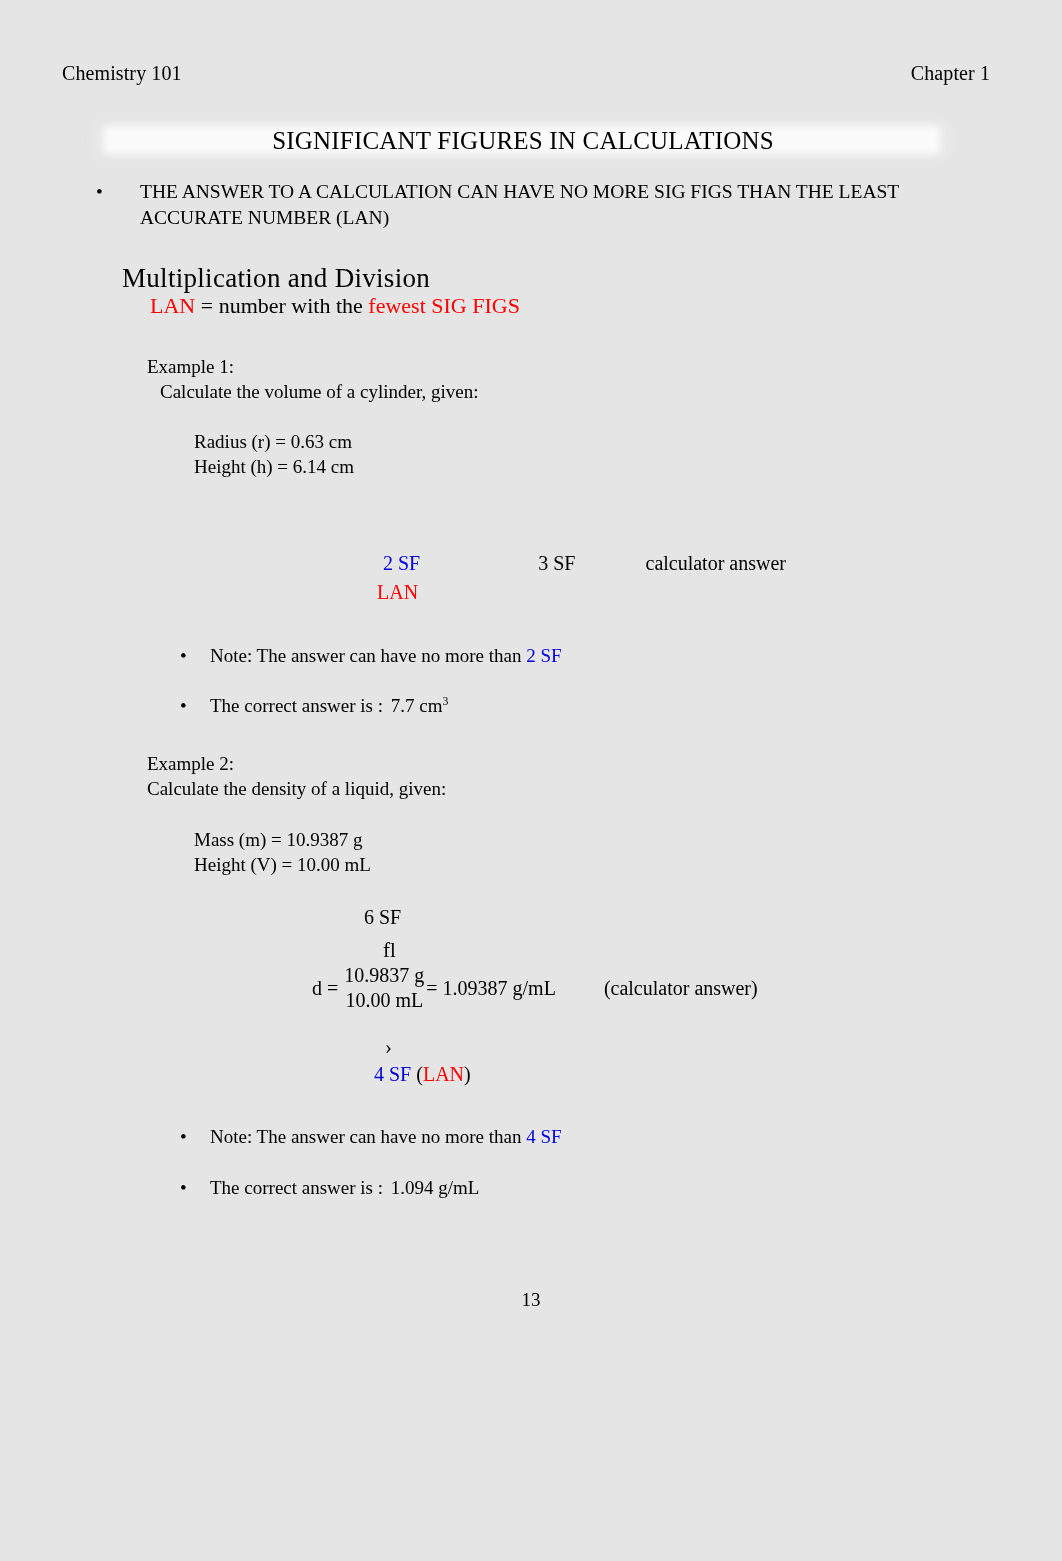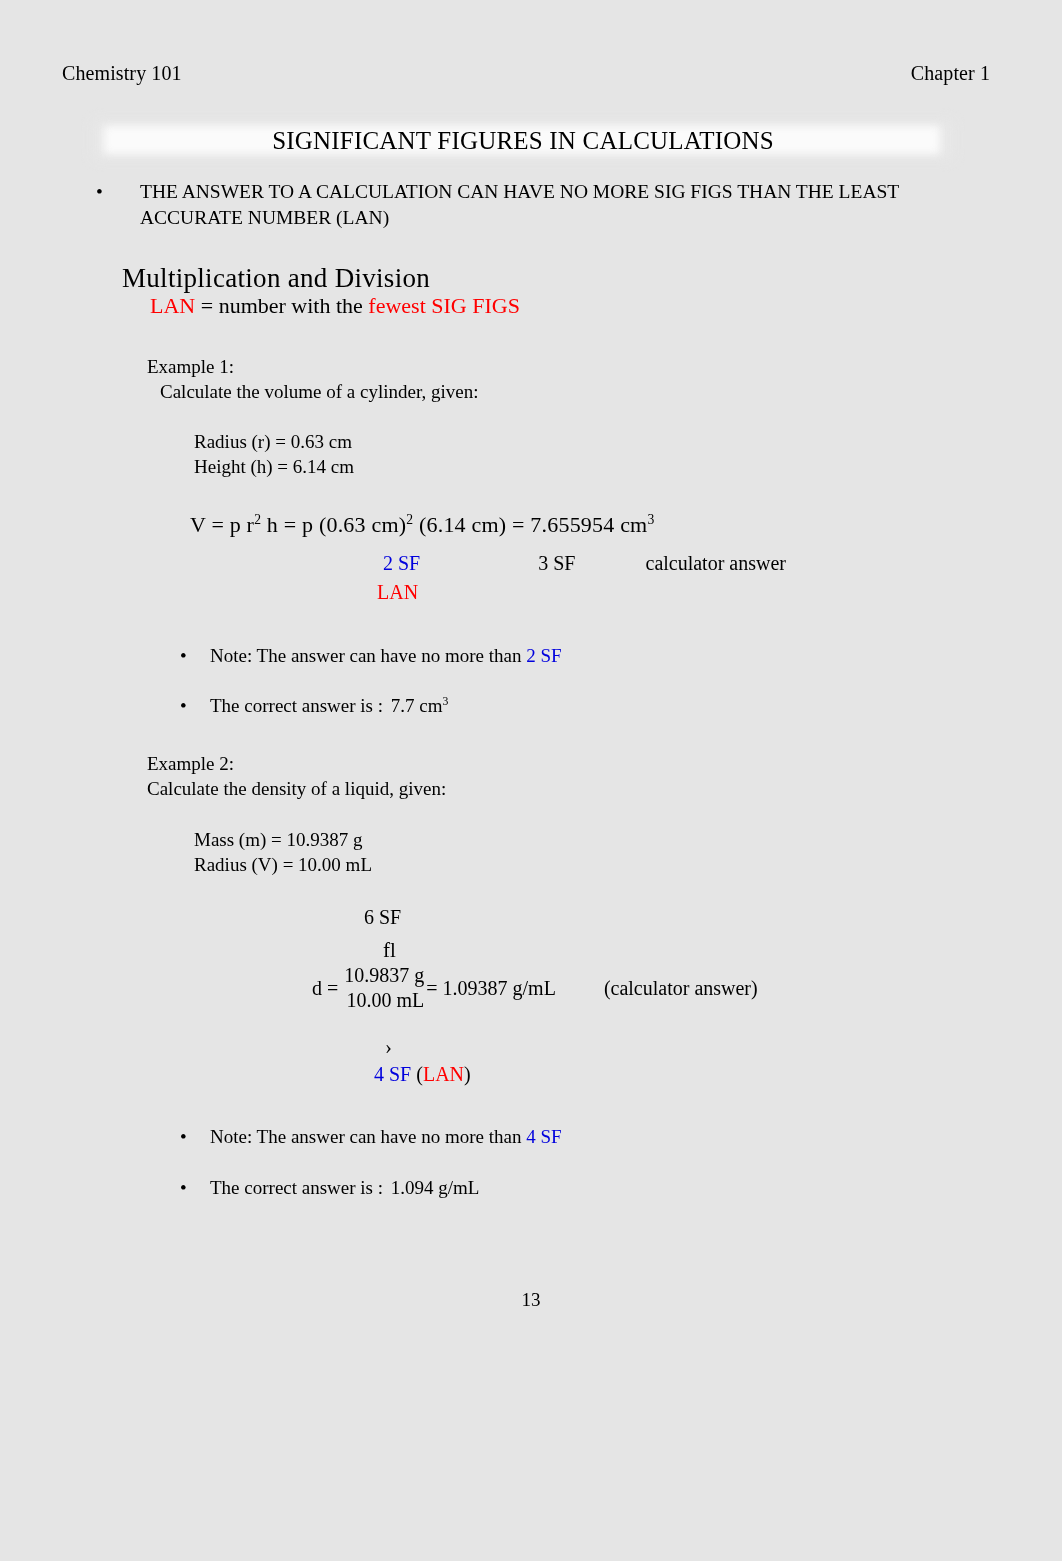--- a/index.html
+++ b/index.html
@@ -241,21 +241,21 @@
     left: 312px;
     font-size: 20px;
     white-space: nowrap;
     display: flex;
     align-items: center;
   }
   .dens .lhs { margin-right: 6px; }
   .frac {
     display: inline-flex;
     flex-direction: column;
-    align-items: flex-end;
+    align-items: center;
     line-height: 25px;
     position: relative;
   }
   .frac .shade {
     position: absolute;
     left: 2px;
     top: 22px;
     width: 118px;
     height: 16px;
     background: #ebebeb;
@@ -322,23 +322,20 @@
 
   <div class="ex-label" style="top:356px;left:147px;text-align:right;">
     <span class="shade"></span>
     <span>Example 1:</span>
   </div>
   <div class="ex-line" style="top:381px;left:160px;">Calculate the volume of a cylinder, given:</div>
 
   <div class="given" style="top:429px;left:194px;">Radius (r) = 0.63 cm</div>
   <div class="given" style="top:454px;left:194px;">Height (h) = 6.14 cm</div>
 
-  <div class="eq1">
-    <span>V = p  r</span><sup>2</sup><span> h  =  p  (0.63 cm)</span><sup>2</sup><span>  (6.14 cm) = 7.655954 cm</span><sup>3</sup>
-  </div>
 
   <div class="eq1-labels">
     <span class="blue">2 SF</span><span class="gap1"></span><span>3 SF</span><span class="gap2"></span><span>calculator answer</span>
   </div>
   <div class="eq1-lan red">LAN</div>
 
   <div class="nb" style="top:645px;left:180px;">
     <span class="dot">•</span>
     <span class="txt"><span>Note: The answer can have no more than </span><span class="blue">2 SF</span></span>
   </div>
@@ -348,21 +345,21 @@
     <span class="txt"><span>The correct answer is : </span><span class="hl"><span>7.7 cm</span><sup>3</sup></span></span>
   </div>
 
   <div class="ex-label" style="top:753px;left:147px;">
     <span class="shade"></span>
     <span>Example 2:</span>
   </div>
   <div class="ex-line" style="top:778px;left:147px;">Calculate the density of a liquid, given:</div>
 
   <div class="given" style="top:827px;left:194px;">Mass (m) = 10.9387 g</div>
-  <div class="given" style="top:852px;left:194px;">Radius (V) = 10.00 mL</div>
+  <div class="given" style="top:852px;left:194px;">Height (V) = 10.00 mL</div>
 
   <div class="sf6">6 SF</div>
   <div class="uparrow">fl</div>
 
   <div class="dens">
     <span class="lhs">d = </span>
     <span class="frac">
       <span class="shade"></span>
       <span class="num">10.9837 g</span>
       <span class="den">10.00 mL</span>

